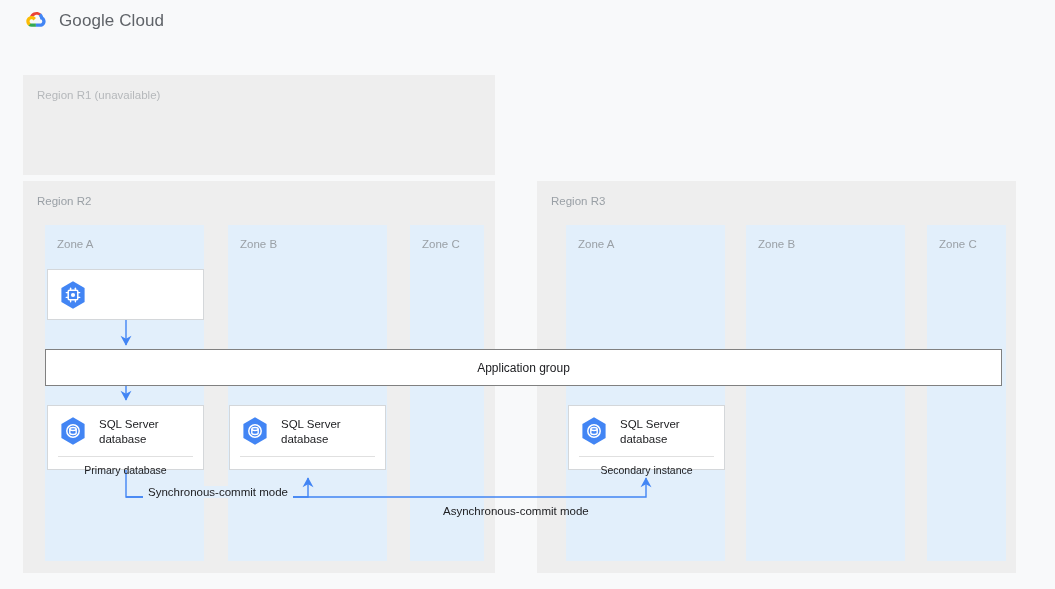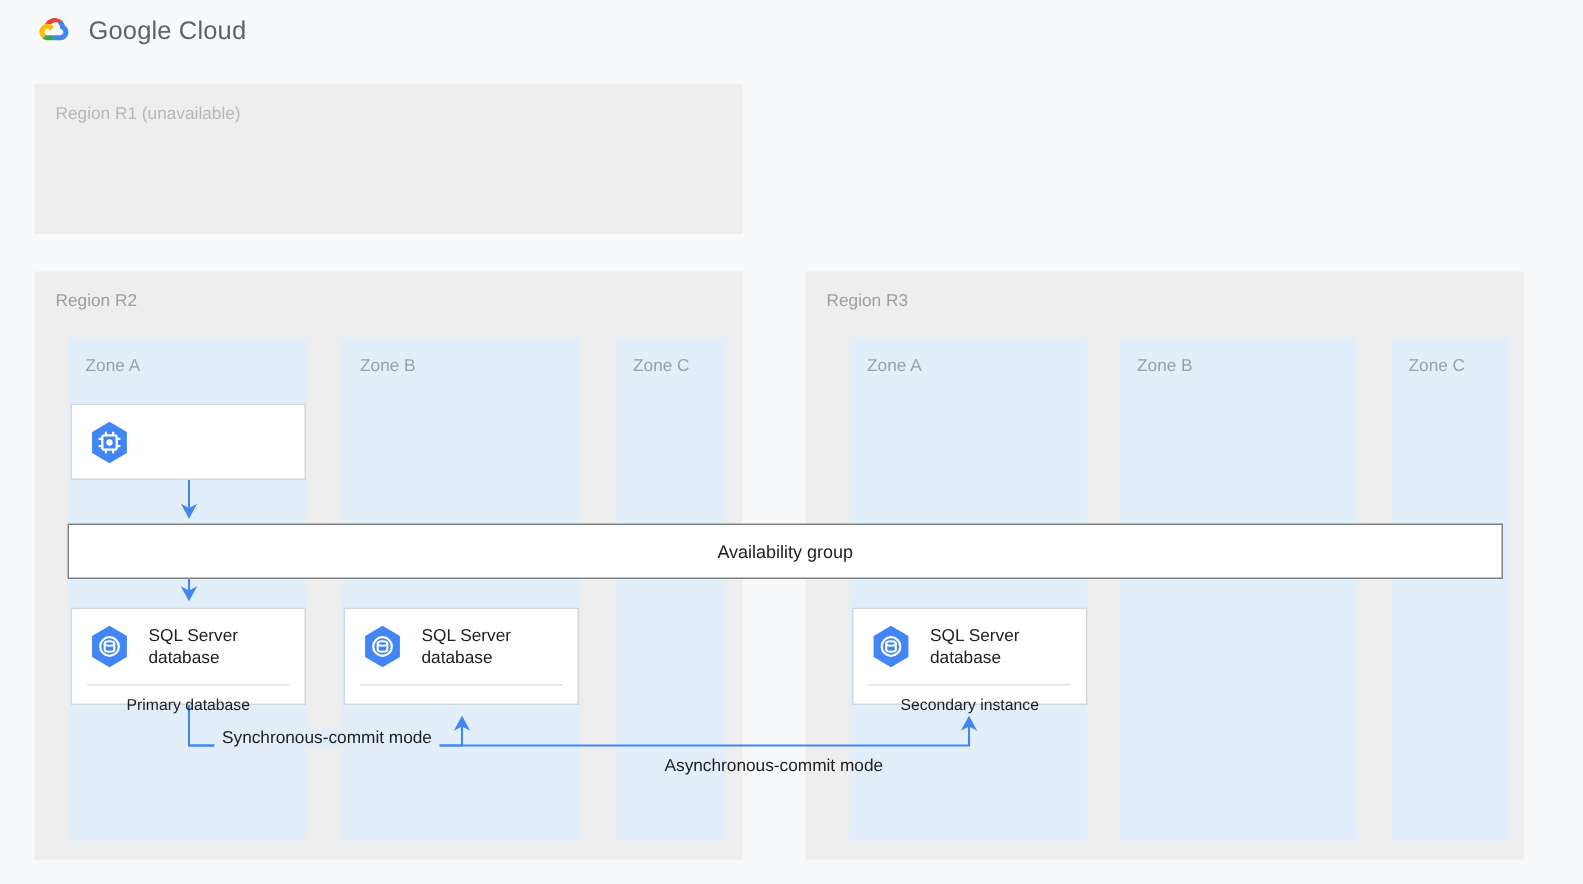--- a/index.html
+++ b/index.html
@@ -161,21 +161,21 @@
       <path d="M22.2 10.35c-.44-1.63-1.35-3.1-2.6-4.22l-2.7 2.7c1.13.92 1.77 2.3 1.75 3.76v.48c1.33 0 2.4 1.08 2.4 2.4s-1.07 2.4-2.4 2.4h-4.8l-.48.49v2.88l.48.45h4.8c3.45.03 6.27-2.72 6.3-6.17.02-2.09-1.0-4.05-2.75-5.17z" fill="#4285f4"></path>
       <path d="M8.85 21.7h4.8v-3.84h-4.8c-.34 0-.68-.08-.99-.22l-.68.21-1.93 1.9-.17.65c1.09.82 2.42 1.27 3.77 1.26z" fill="#34a853"></path>
       <path d="M8.85 9.1C5.4 9.12 2.62 11.94 2.64 15.4c.01 1.93.9 3.75 2.42 4.94l2.78-2.78c-1.21-.55-1.75-1.97-1.2-3.18s1.97-1.75 3.18-1.2c.53.24.96.67 1.2 1.2l2.78-2.78C12.62 9.99 10.79 9.09 8.85 9.1z" fill="#fbbc05"></path>
     </svg>
   </span>
   <span class="gc-wordmark">Google Cloud</span>
 </div>
 
 <div class="canvas">
 
-  <div class="region region-unavailable" style="left:23px; top:56px; width:472px; height:100px;">
+  <div class="region region-unavailable" style="left:23px; top:75px; width:472px; height:100px;">
     <span class="region-label">Region R1 (unavailable)</span>
   </div>
 
   <div class="region" style="left:23px; top:181px; width:472px; height:392px;">
     <span class="region-label">Region R2</span>
   </div>
   <div class="zone" style="left:45px; top:225px; width:159px; height:336px;">
     <span class="zone-label">Zone A</span>
   </div>
   <div class="zone" style="left:228px; top:225px; width:159px; height:336px;">
@@ -211,21 +211,21 @@
     <line x1="126" y1="320" x2="126" y2="345" stroke="#4285f4" stroke-width="1.4" marker-end="url(#arrow-down)"></line>
 
     <line x1="126" y1="385" x2="126" y2="400" stroke="#4285f4" stroke-width="1.4" marker-end="url(#arrow-down)"></line>
 
     <path d="M126 470 L126 497 L308 497 L308 478" fill="none" stroke="#4285f4" stroke-width="1.4" marker-end="url(#arrow-up)"></path>
 
     <path d="M126 497 L646 497 L646 478" fill="none" stroke="#4285f4" stroke-width="1.4" marker-end="url(#arrow-up)"></path>
   </svg>
 
   <div class="ag-bar" style="left:45px; top:349px; width:957px; height:37px;">
-    <span class="ag-bar-label">Availability group</span>
+    <span class="ag-bar-label">Application group</span>
   </div>
 
   <div class="card" style="left:47px; top:269px; width:157px; height:51px;">
     <div class="card-top">
       <span class="card-icon">
         <svg viewBox="0 0 32 32" width="32" height="32" aria-hidden="true">
           <path d="M16 2.2 L27.6 9 L27.6 23 L16 29.8 L4.4 23 L4.4 9 Z" fill="#4285f4"></path>
           <rect x="11.2" y="11.2" width="9.6" height="9.6" rx="1.3" fill="none" stroke="#ffffff" stroke-width="1.5"></rect>
           <circle cx="16" cy="16" r="2.1" fill="#ffffff"></circle>
           <g stroke="#ffffff" stroke-width="1.4" stroke-linecap="round">

